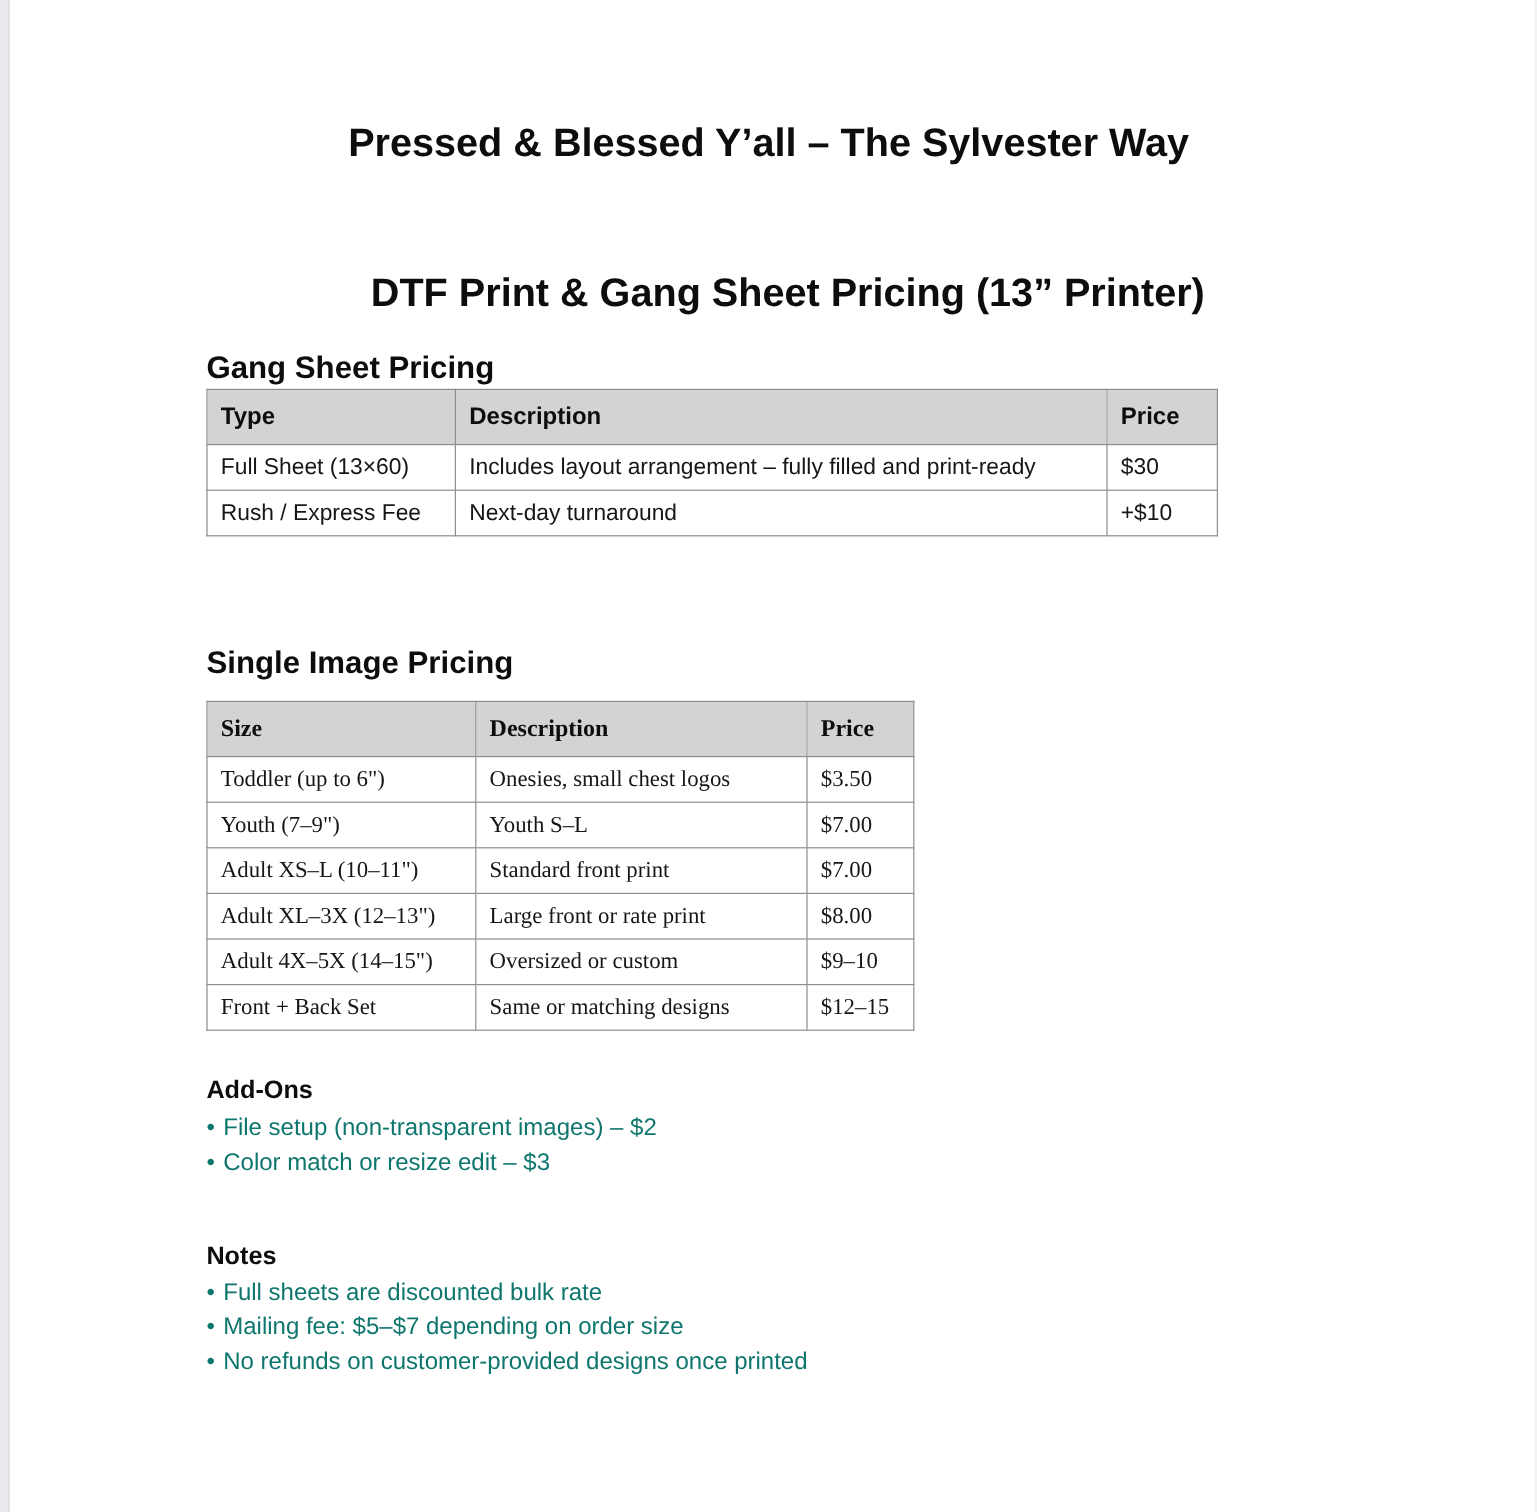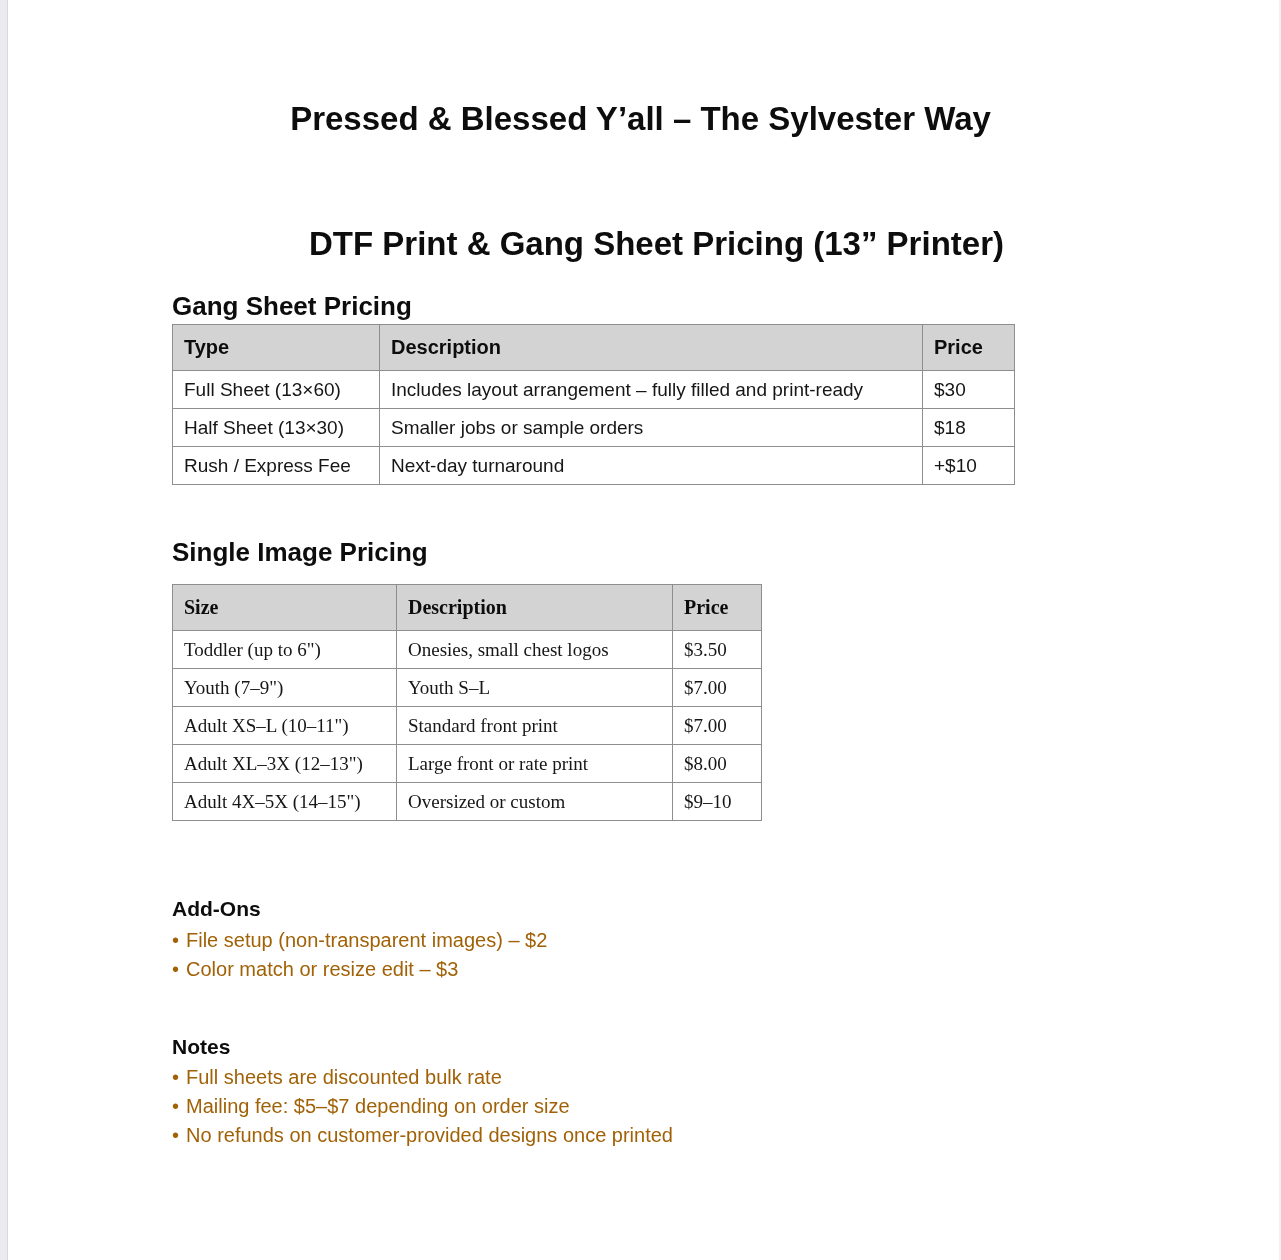--- a/index.html
+++ b/index.html
@@ -26,21 +26,21 @@
   .tbl2{left:172px;top:584px;width:589px;font-family:Liberation Serif, serif;}
   th,td{border:1px solid #8e8e8e;padding:0 4px 0 11px;text-align:left;
     vertical-align:middle;overflow:hidden;white-space:nowrap;}
   th{background:#d3d3d3;font-size:20px;font-weight:bold;height:45px;color:#0d0d0d;}
   td{font-size:19px;height:37px;color:#161616;margin-left:13px;}
 
   .minor{position:absolute;font-size:21px;font-weight:bold;margin:0;color:#0d0d0d;}
   .addons-h{left:172px;top:897px;}
   .notes-h{left:172px;top:1035px;}
 
-  ul{position:absolute;list-style:none;margin:0;padding:0;font-size:20px;color:#a16207;}
+  ul{position:absolute;list-style:none;margin:0;padding:0;font-size:20px;color:#0f766e;}
   .addons-list{left:172px;top:926px;}
   .notes-list{left:172px;top:1063px;}
   li{height:29px;line-height:29px;white-space:nowrap;}
   .bullet{margin-right:7px;}
 </style>
 </head>
 <body>
 
 <div class="edge-left"></div>
 <div class="edge-right"></div>
@@ -61,25 +61,20 @@
       <th>Type</th>
       <th>Description</th>
       <th>Price</th>
     </tr>
   </thead>
   <tbody>
     <tr>
       <td>Full Sheet (13×60)</td>
       <td>Includes layout arrangement – fully filled and print-ready</td>
       <td>$30</td>
-    </tr>
-    <tr>
-      <td>Half Sheet (13×30)</td>
-      <td>Smaller jobs or sample orders</td>
-      <td>$18</td>
     </tr>
     <tr>
       <td>Rush / Express Fee</td>
       <td>Next-day turnaround</td>
       <td>+$10</td>
     </tr>
   </tbody>
 </table>
 
 <h3 class="sec sec-single">Single Image Pricing</h3>
@@ -116,20 +111,25 @@
     <tr>
       <td>Adult XL–3X (12–13")</td>
       <td>Large front or rate print</td>
       <td>$8.00</td>
     </tr>
     <tr>
       <td>Adult 4X–5X (14–15")</td>
       <td>Oversized or custom</td>
       <td>$9–10</td>
     </tr>
+    <tr>
+      <td>Front + Back Set</td>
+      <td>Same or matching designs</td>
+      <td>$12–15</td>
+    </tr>
   </tbody>
 </table>
 
 <h4 class="minor addons-h">Add-Ons</h4>
 <ul class="addons-list">
   <li><span class="bullet">•</span><span>File setup (non-transparent images) – $2</span></li>
   <li><span class="bullet">•</span><span>Color match or resize edit – $3</span></li>
 </ul>
 
 <h4 class="minor notes-h">Notes</h4>

